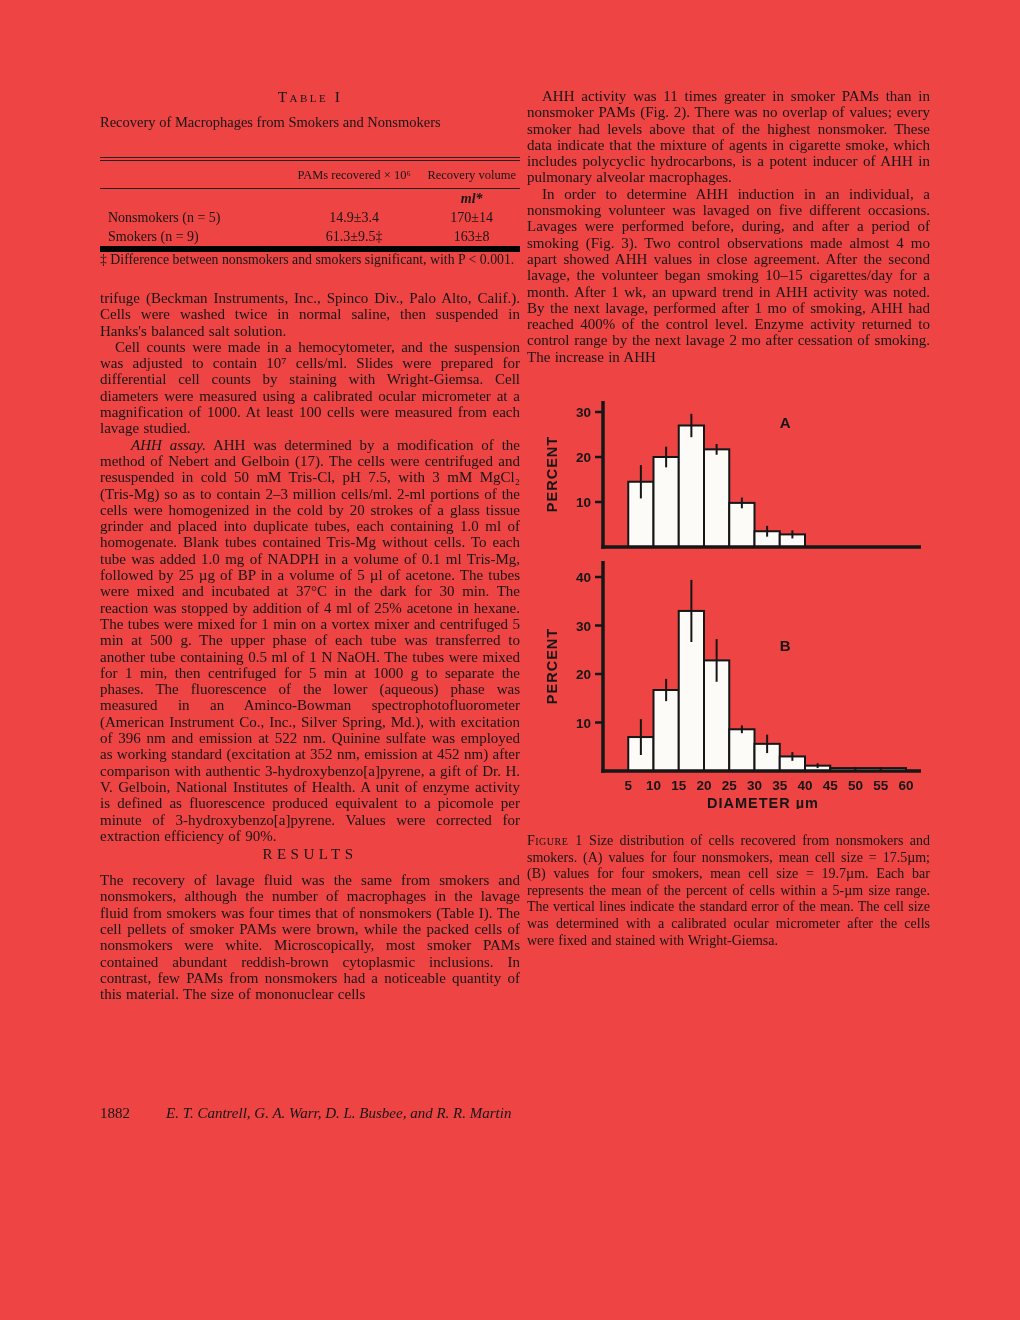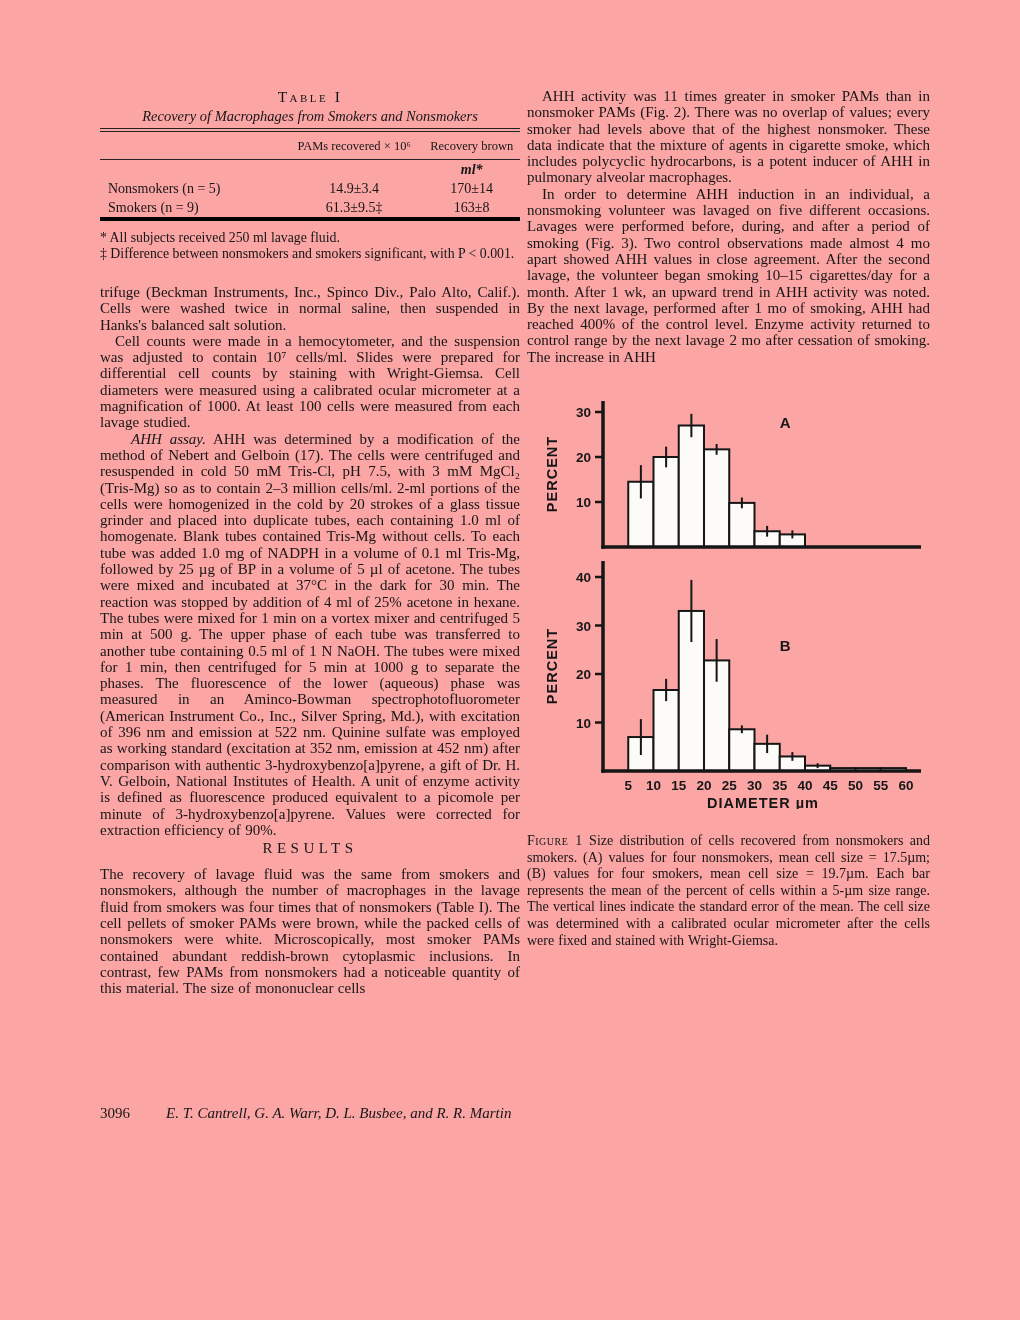--- a/index.html
+++ b/index.html
@@ -1,36 +1,36 @@
 <!DOCTYPE html>
 <html><head>
 <meta charset="utf-8">
 <style>
   html,body{margin:0;padding:0;background:#d9d9d9;}
   .page{
     position:relative;width:1020px;height:1320px;margin:0 auto;
-    background:#fca5a5;color:#161616;
+    background:#ef4444;color:#161616;
     font-family:"Liberation Serif",serif;
     overflow:hidden;
   }
   .col{position:absolute;top:88px;}
   .col-left{left:100px;width:420px;}
   .col-right{left:527px;width:403px;}
 
   p.body{font-size:15px;line-height:16.3px;text-align:justify;margin:0;word-spacing:0.6px;}
   .indent{text-indent:15px;}
   .italic{font-style:italic;margin-left:16px;}
 
   
   .tbl-block{margin-bottom:22px;}
   .tbl-title{text-align:center;font-variant:small-caps;letter-spacing:2.5px;font-size:15.5px;}
-  .tbl-sub{text-align:center;font-style:italic;font-size:14.5px;margin-top:2px;}
+  .tbl-sub{text-align:left;font-size:14.5px;margin-top:8px;}
   table.recovery{
-    width:100%;border-collapse:collapse;margin-top:3px;
-    border-top:4px double #222;border-bottom:4px solid #000000;
+    width:100%;border-collapse:collapse;margin-top:26px;
+    border-top:4px double #222;border-bottom:6px solid #000000;
   }
   table.recovery th{
     font-weight:normal;font-size:12.5px;line-height:1.2;
     padding:7px 0 5px;border-bottom:1.5px solid #222;
     vertical-align:bottom;text-align:center;
   }
   table.recovery td{font-size:14px;padding:1.5px 0;text-align:center;}
   table.recovery td.lbl{text-align:left;padding-left:8px;}
   td.unit{font-style:italic;font-weight:bold;font-size:12px;padding-top:4px;padding-bottom:0;}
   tr.lastrow td{}
@@ -65,42 +65,41 @@
   <div class="col col-left">
 
     <div class="tbl-block">
       <div class="tbl-title">Table I</div>
       <div class="tbl-sub">Recovery of Macrophages from Smokers and Nonsmokers</div>
       <table class="recovery">
         <thead>
           <tr>
             <th style="width:44%"></th>
             <th style="width:33%">PAMs recovered × 10⁶</th>
-            <th style="width:23%">Recovery brown</th>
+            <th style="width:23%">Recovery volume</th>
           </tr>
         </thead>
         <tbody>
           <tr>
             <td></td>
               <td></td>
             <td class="unit">ml*</td>
           </tr>
           <tr>
             <td class="lbl">Nonsmokers (n = 5)</td>
             <td>14.9±3.4</td>
             <td>170±14</td>
           </tr>
           <tr class="lastrow">
             <td class="lbl">Smokers (n = 9)</td>
             <td>61.3±9.5‡</td>
             <td>163±8</td>
           </tr>
         </tbody>
       </table>
-      <p class="footnote first">* All subjects received 250 ml lavage fluid.</p>
       <p class="footnote">‡ Difference between nonsmokers and smokers significant, with P &lt; 0.001.</p>
     </div>
 
     <p class="body">trifuge (Beckman Instruments, Inc., Spinco Div., Palo Alto, Calif.). Cells were washed twice in normal saline, then suspended in Hanks's balanced salt solution.</p>
     <p class="body indent">Cell counts were made in a hemocytometer, and the suspension was adjusted to contain 10⁷ cells/ml. Slides were prepared for differential cell counts by staining with Wright-Giemsa. Cell diameters were measured using a calibrated ocular micrometer at a magnification of 1000. At least 100 cells were measured from each lavage studied.</p>
     <p class="body indent"><span class="italic">AHH assay.</span><span> AHH was determined by a modification of the method of Nebert and Gelboin (17). The cells were centrifuged and resuspended in cold 50 mM Tris-Cl, pH 7.5, with 3 mM MgCl₂ (Tris-Mg) so as to contain 2–3 million cells/ml. 2-ml portions of the cells were homogenized in the cold by 20 strokes of a glass tissue grinder and placed into duplicate tubes, each containing 1.0 ml of homogenate. Blank tubes contained Tris-Mg without cells. To each tube was added 1.0 mg of NADPH in a volume of 0.1 ml Tris-Mg, followed by 25 µg of BP in a volume of 5 µl of acetone. The tubes were mixed and incubated at 37°C in the dark for 30 min. The reaction was stopped by addition of 4 ml of 25% acetone in hexane. The tubes were mixed for 1 min on a vortex mixer and centrifuged 5 min at 500 g. The upper phase of each tube was transferred to another tube containing 0.5 ml of 1 N NaOH. The tubes were mixed for 1 min, then centrifuged for 5 min at 1000 g to separate the phases. The fluorescence of the lower (aqueous) phase was measured in an Aminco-Bowman spectrophotofluorometer (American Instrument Co., Inc., Silver Spring, Md.), with excitation of 396 nm and emission at 522 nm. Quinine sulfate was employed as working standard (excitation at 352 nm, emission at 452 nm) after comparison with authentic 3-hydroxybenzo[a]pyrene, a gift of Dr. H. V. Gelboin, National Institutes of Health. A unit of enzyme activity is defined as fluorescence produced equivalent to a picomole per minute of 3-hydroxybenzo[a]pyrene. Values were corrected for extraction efficiency of 90%.</span></p>
 
     <h2 class="results-h">RESULTS</h2>
     <p class="body">The recovery of lavage fluid was the same from smokers and nonsmokers, although the number of macrophages in the lavage fluid from smokers was four times that of nonsmokers (Table I). The cell pellets of smoker PAMs were brown, while the packed cells of nonsmokers were white. Microscopically, most smoker PAMs contained abundant reddish-brown cytoplasmic inclusions. In contrast, few PAMs from nonsmokers had a noticeable quantity of this material. The size of mononuclear cells</p>
   </div>
@@ -181,16 +180,16 @@
           <text x="375" y="235" text-anchor="middle" class="svgtick">60</text>
           <text x="232" y="253" text-anchor="middle" class="svgaxlabel">DIAMETER µm</text>
           <text x="248.75" y="96.49600000000001" class="svgpanel">B</text>
         </svg>
     </div>
 
     <p class="caption"><span class="lead">Figure 1</span><span>  Size distribution of cells recovered from nonsmokers and smokers. (A) values for four nonsmokers, mean cell size = 17.5µm; (B) values for four smokers, mean cell size = 19.7µm. Each bar represents the mean of the percent of cells within a 5-µm size range. The vertical lines indicate the standard error of the mean. The cell size was determined with a calibrated ocular micrometer after the cells were fixed and stained with Wright-Giemsa.</span></p>
   </div>
 
   <div class="footer">
-    <span class="pg">3096</span><span class="authors">E. T. Cantrell, G. A. Warr, D. L. Busbee, and R. R. Martin</span>
+    <span class="pg">1882</span><span class="authors">E. T. Cantrell, G. A. Warr, D. L. Busbee, and R. R. Martin</span>
   </div>
 
 </div>
 
 </body></html>

